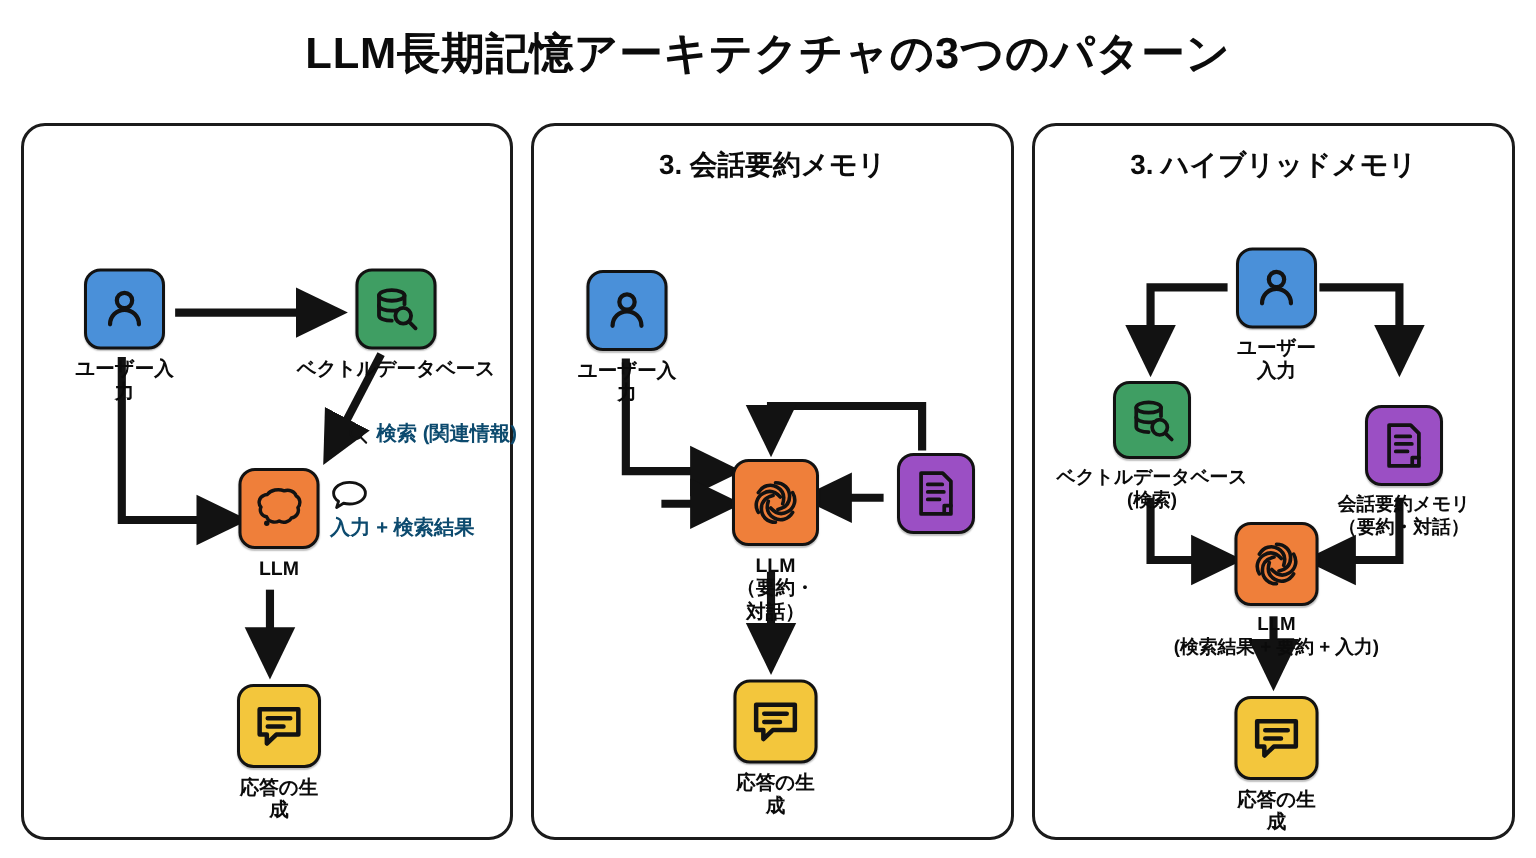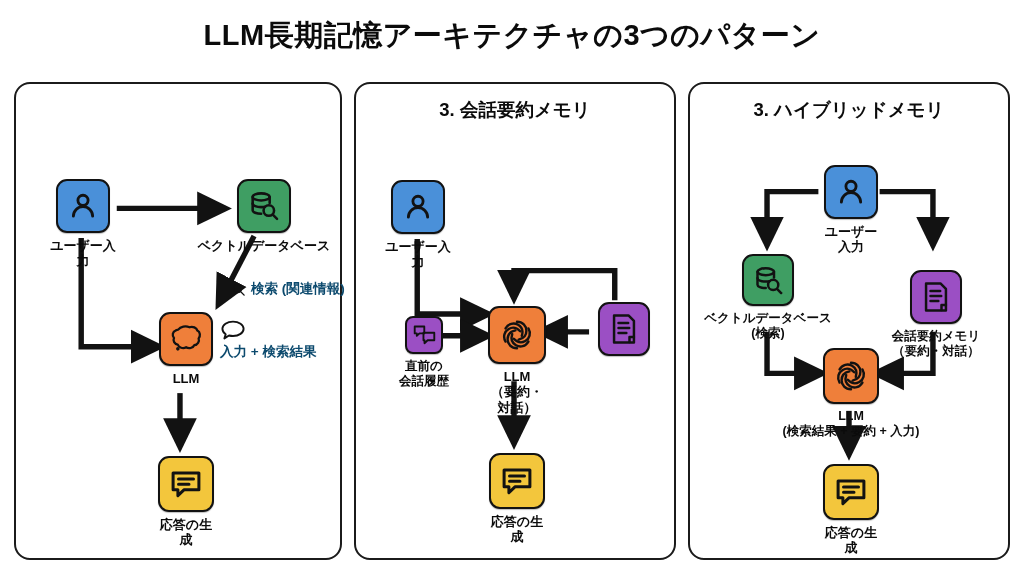--- a/index.html
+++ b/index.html
@@ -211,30 +211,20 @@
     <div class="node" style="left:27px; top:96px; width:70px;">
       <div class="icon-box" style="width:54px;height:54px;background:#4a90d9;">
         <svg width="34" height="34" viewBox="0 0 24 24" fill="none" stroke="#121212" stroke-width="2" stroke-linecap="round">
           <circle cx="12" cy="8" r="3.6"></circle>
           <path d="M5.2 19.2a6.8 6.8 0 0 1 13.6 0"></path>
         </svg>
       </div>
       <div class="node-caption">ユーザー入力</div>
     </div>
 
-    <div class="node" style="left:28px; top:232px; width:80px;">
-      <div class="icon-box sm" style="width:38px;height:38px;background:#9b4fc4;">
-        <svg width="25" height="25" viewBox="0 0 24 24" fill="none" stroke="#121212" stroke-width="1.8" stroke-linejoin="round">
-          <path d="M2.6 3.4h9.2v6.6H7.2L4.6 12.3V10H2.6z"></path>
-          <path d="M11 9.4h10.4v7.2H15l-3 2.8v-2.8h-1z"></path>
-        </svg>
-      </div>
-      <div class="node-caption small">直前の
-会話履歴</div>
-    </div>
 
     <div class="node" style="left:131px; top:222px; width:60px;">
       <div class="icon-box" style="width:58px;height:58px;background:#ef7f3a;">
         <svg width="40" height="40" viewBox="0 0 40 40" fill="none" stroke="#121212" stroke-width="2.4" stroke-linecap="round" stroke-linejoin="round">
           <g transform="translate(20,20)">
             <g>
               <path d="M0,-13.2 C5.6,-13.2 9.4,-9.2 9.4,-4.2 C9.4,0.6 6.2,3.6 1.6,4.6"></path>
               <path d="M0,-13.2 C5.6,-13.2 9.4,-9.2 9.4,-4.2 C9.4,0.6 6.2,3.6 1.6,4.6" transform="rotate(60)"></path>
               <path d="M0,-13.2 C5.6,-13.2 9.4,-9.2 9.4,-4.2 C9.4,0.6 6.2,3.6 1.6,4.6" transform="rotate(120)"></path>
               <path d="M0,-13.2 C5.6,-13.2 9.4,-9.2 9.4,-4.2 C9.4,0.6 6.2,3.6 1.6,4.6" transform="rotate(180)"></path>

